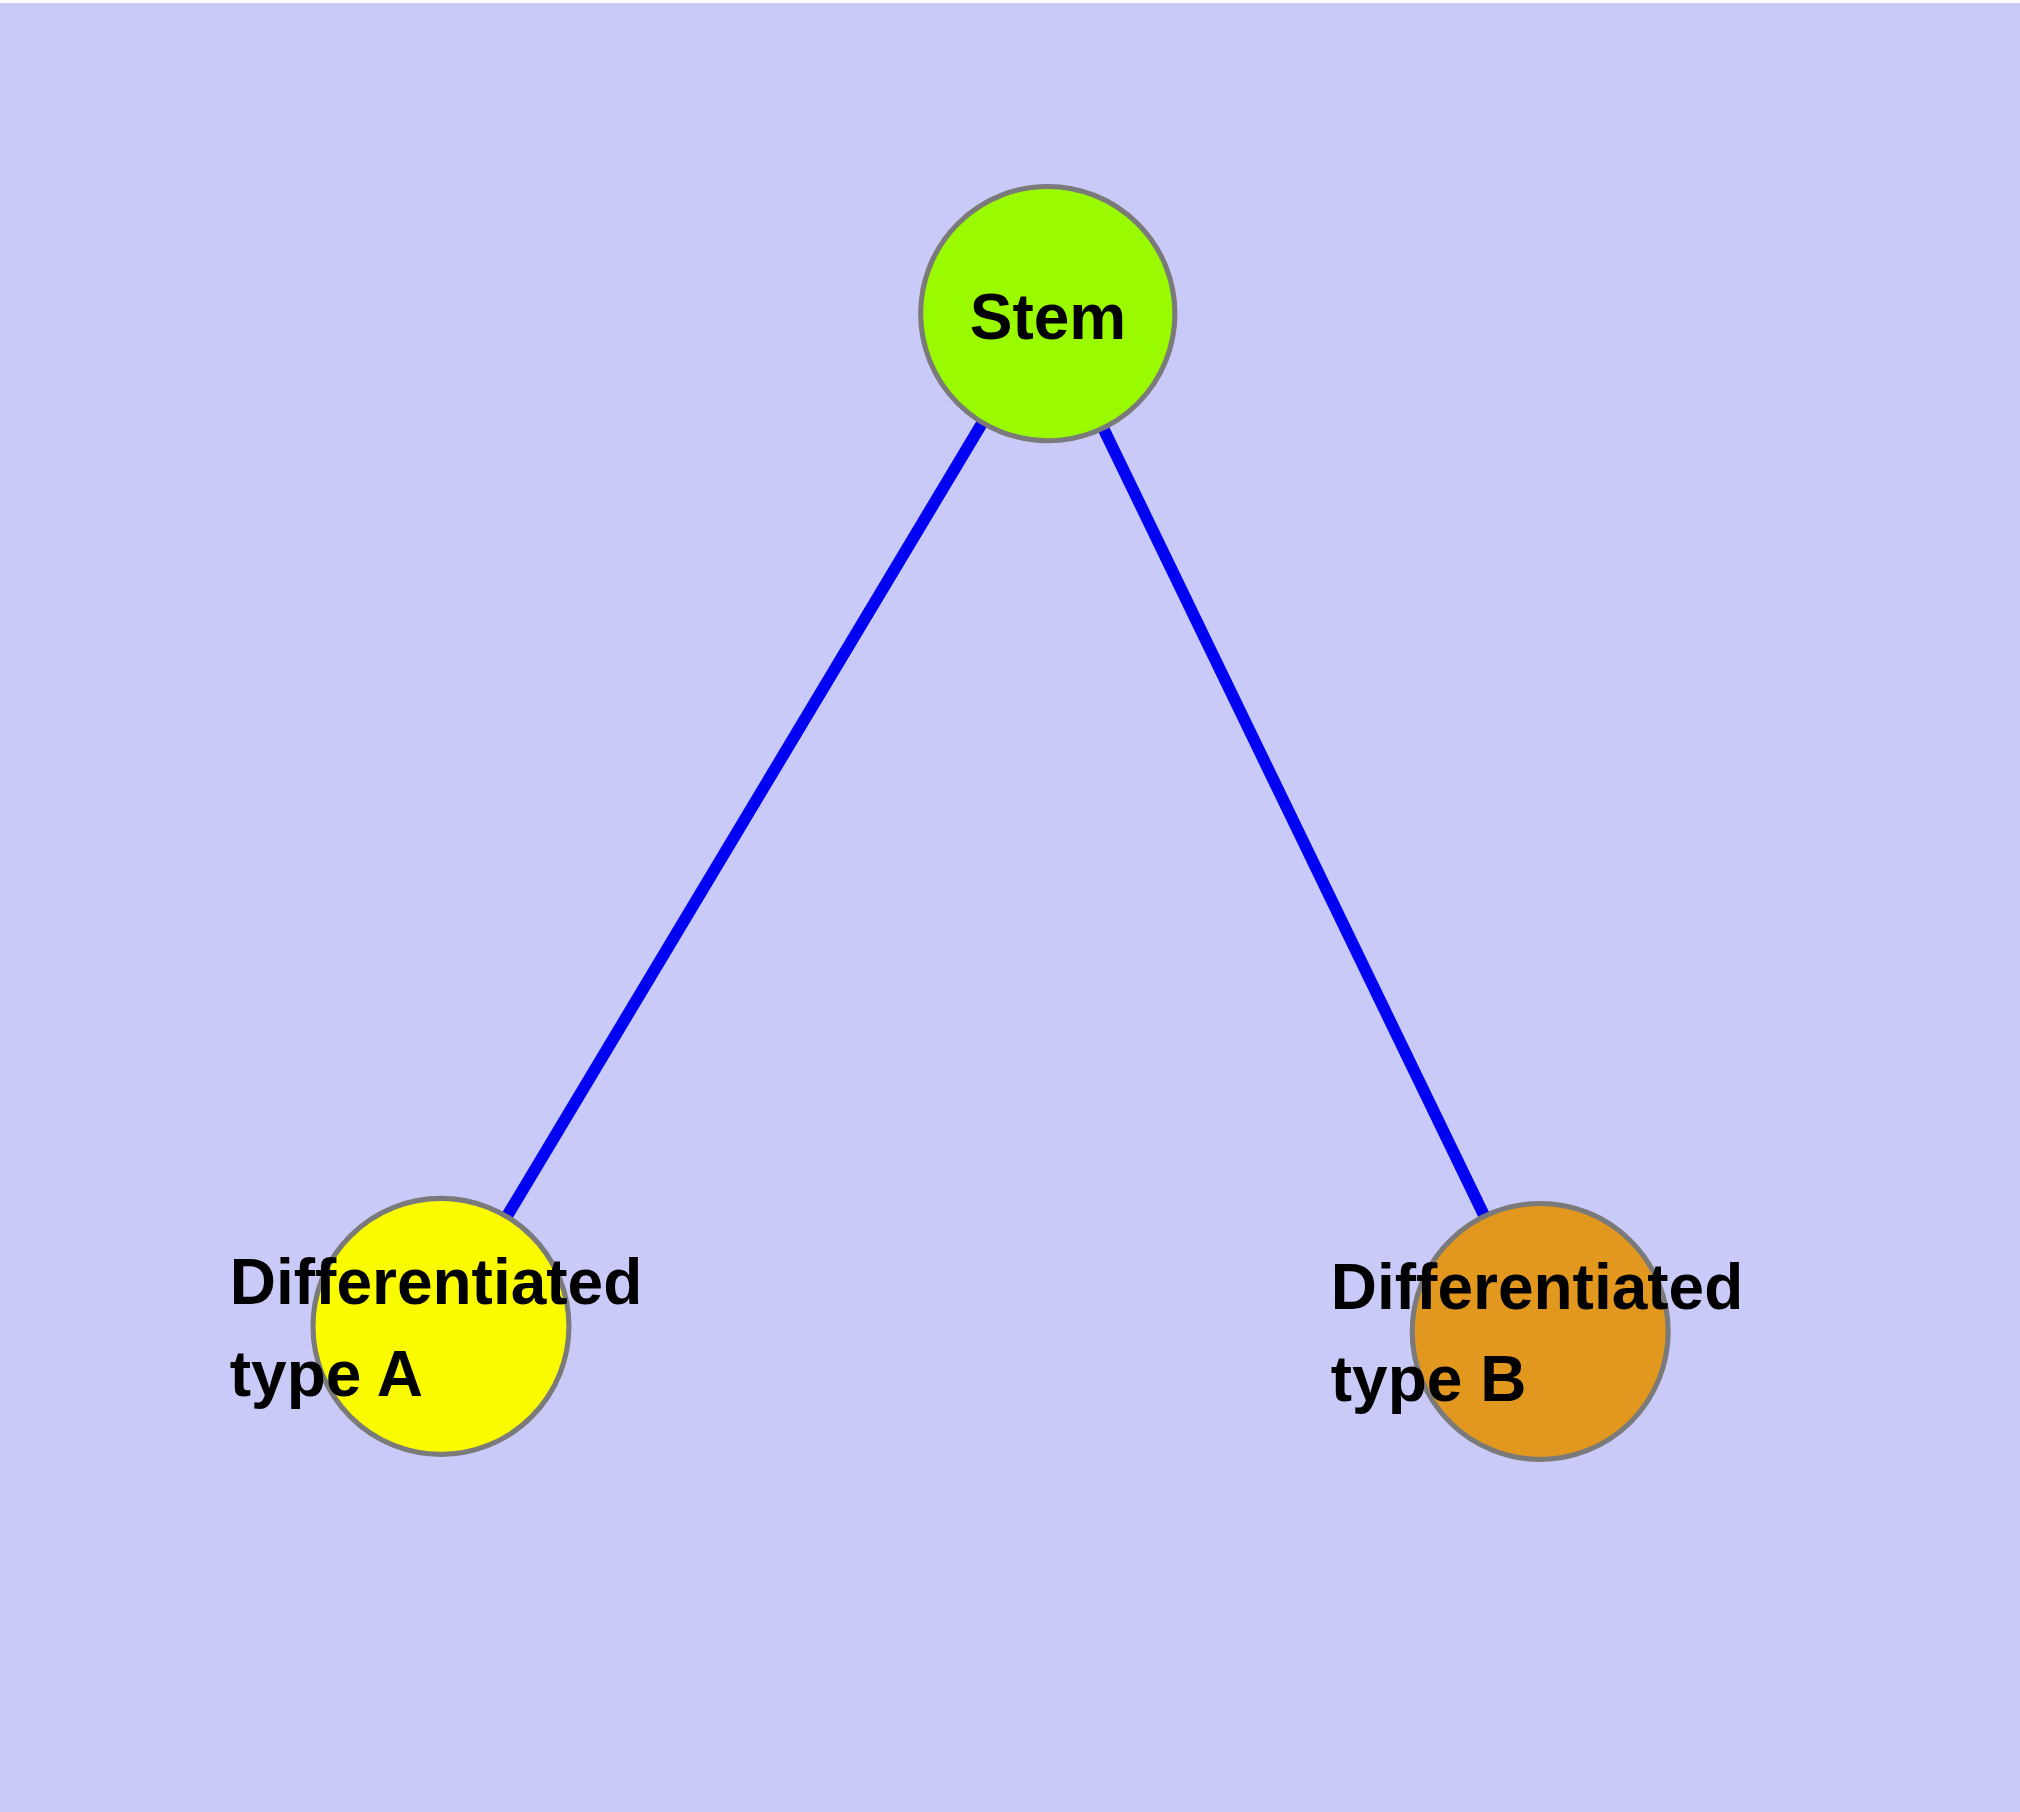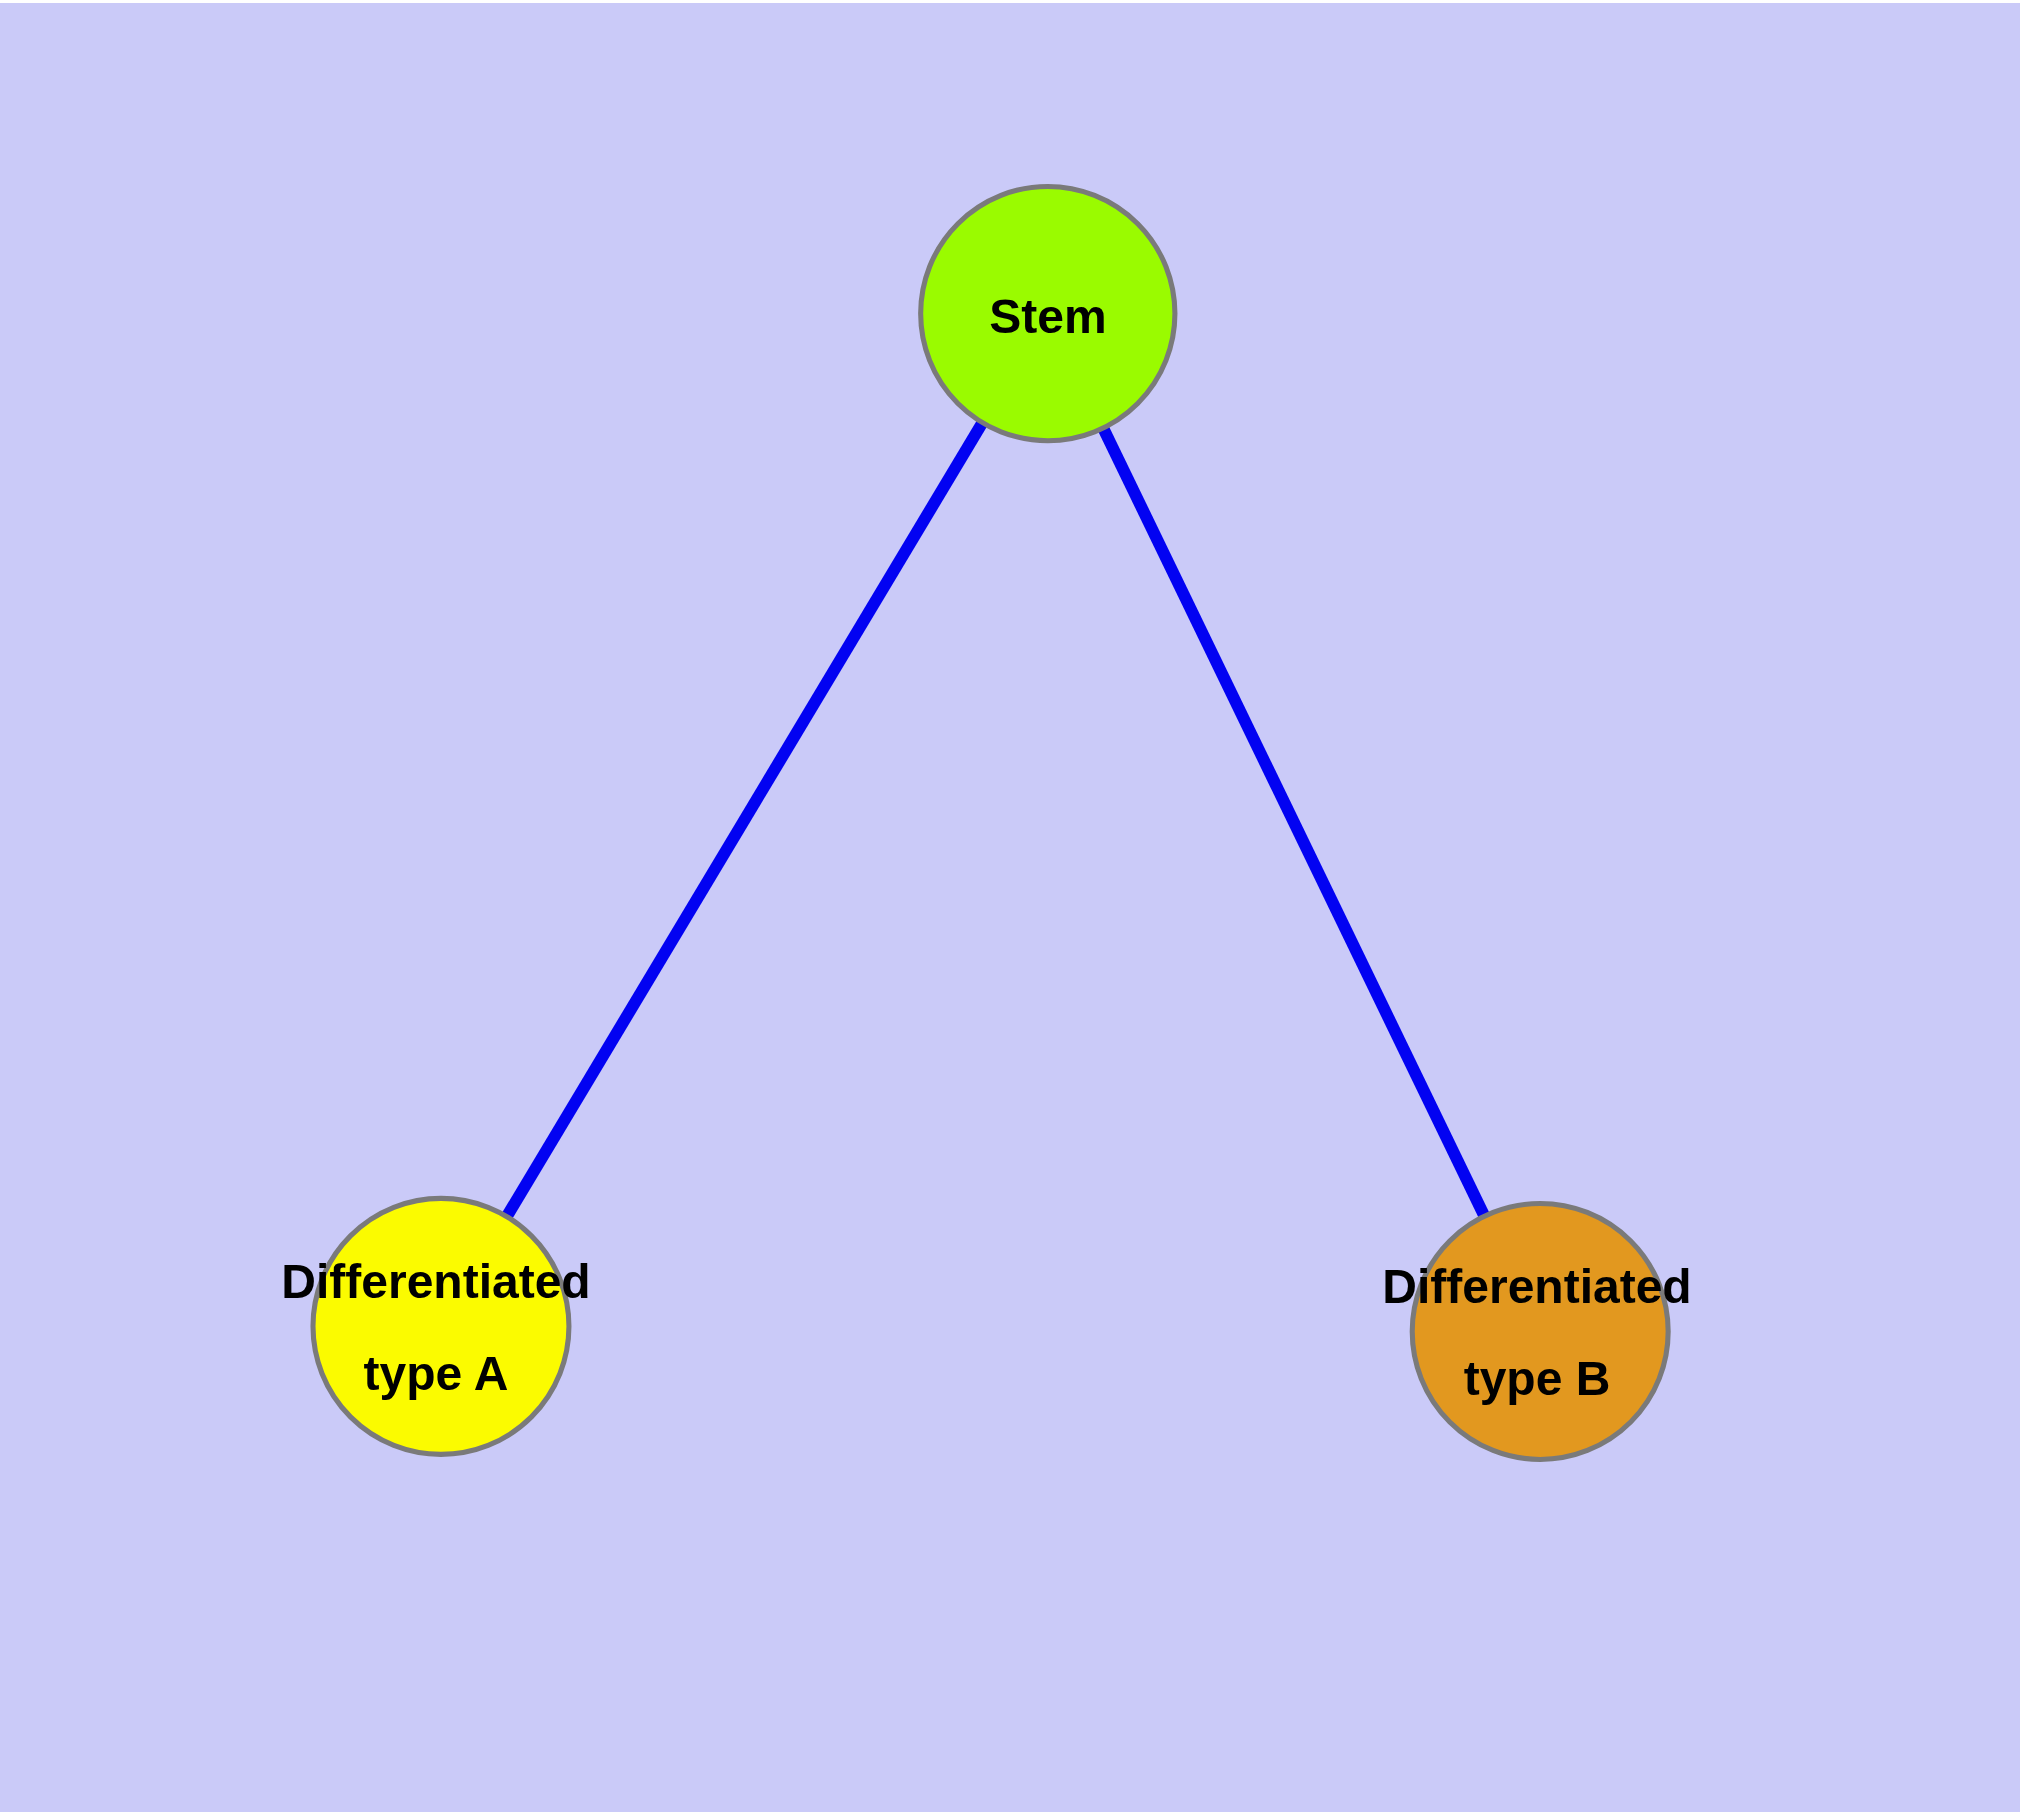--- a/index.html
+++ b/index.html
@@ -32,22 +32,21 @@
   .edge {
     stroke-width: 14px;
     fill: none;
   }
   .node-circle {
     stroke-width: 6px;
   }
   .node-label {
     position: absolute;
     transform: translate(-50%, -50%);
-    text-align: center;
-    font-size: 48px;
+    font-size: 64px;
     font-weight: bold;
     line-height: 92px;
     color: #000000;
     white-space: pre-line;
     z-index: 2;
     letter-spacing: 0px;
   }
 </style>
 </head>
 <body>

